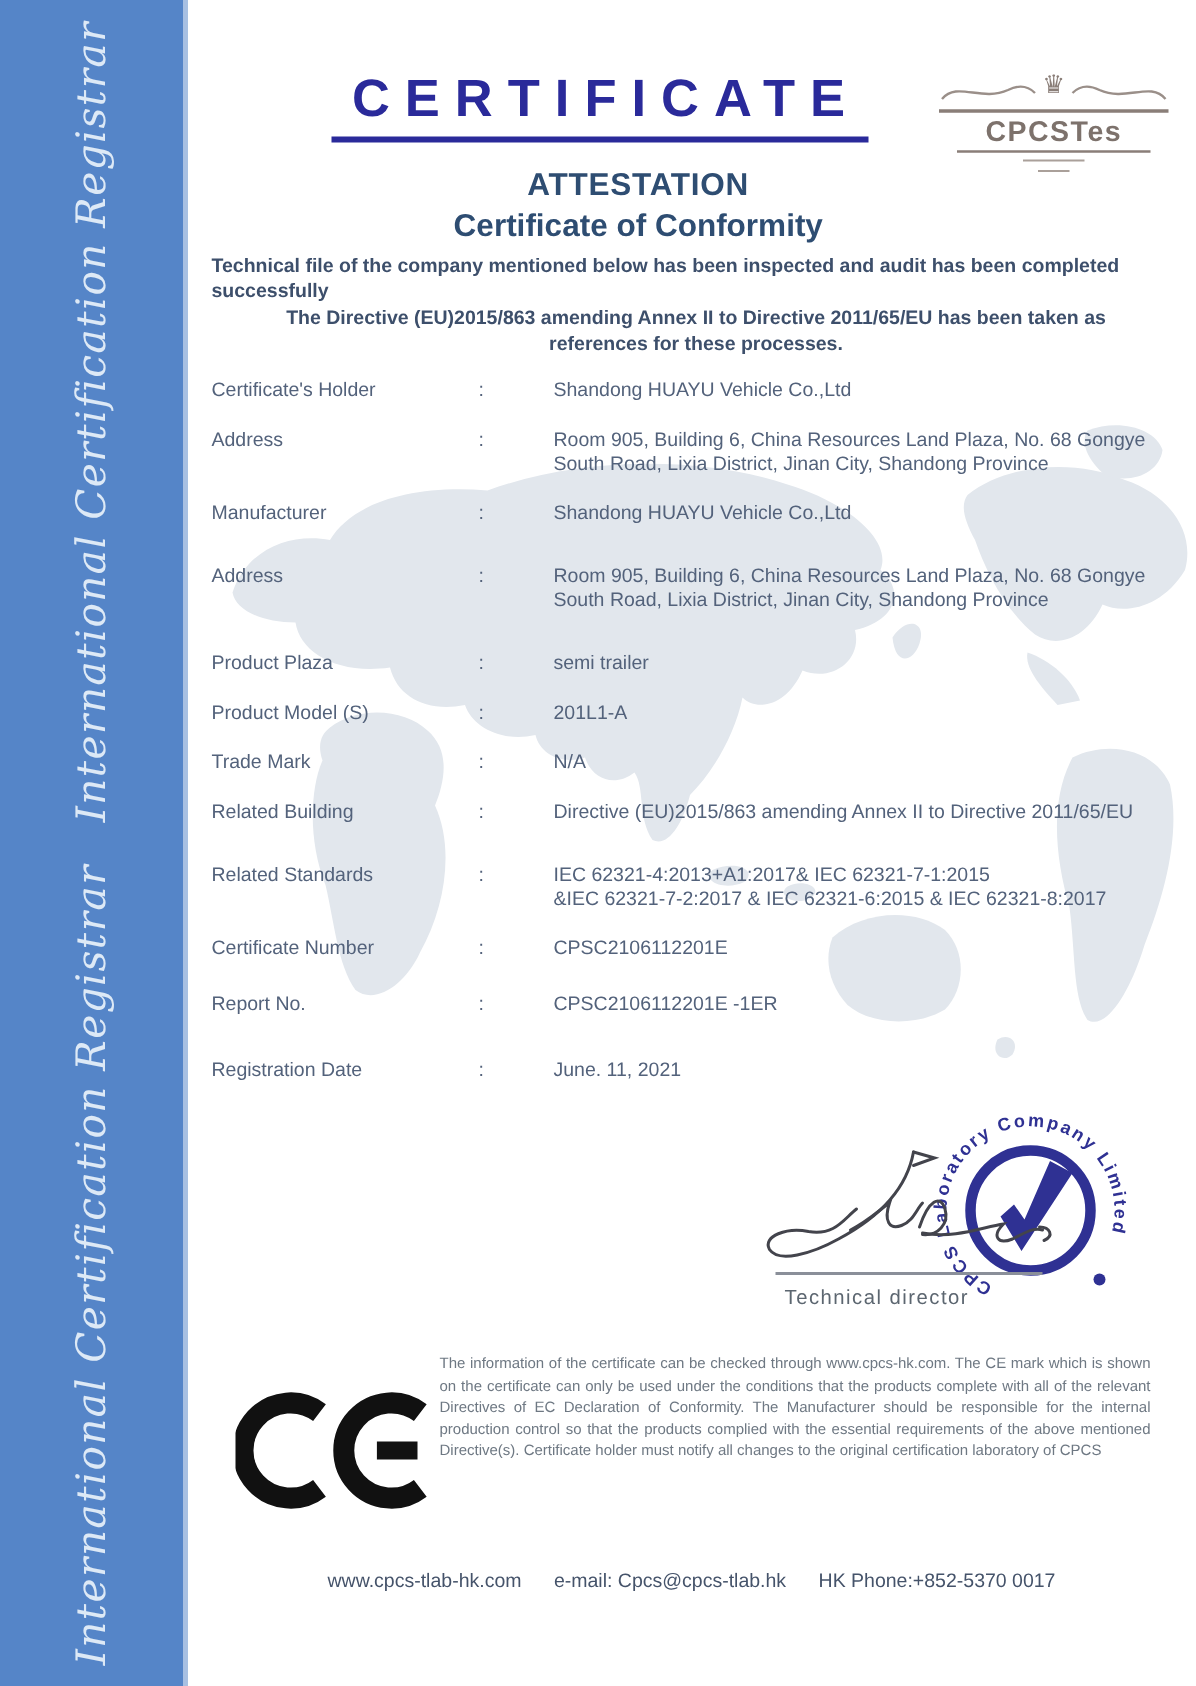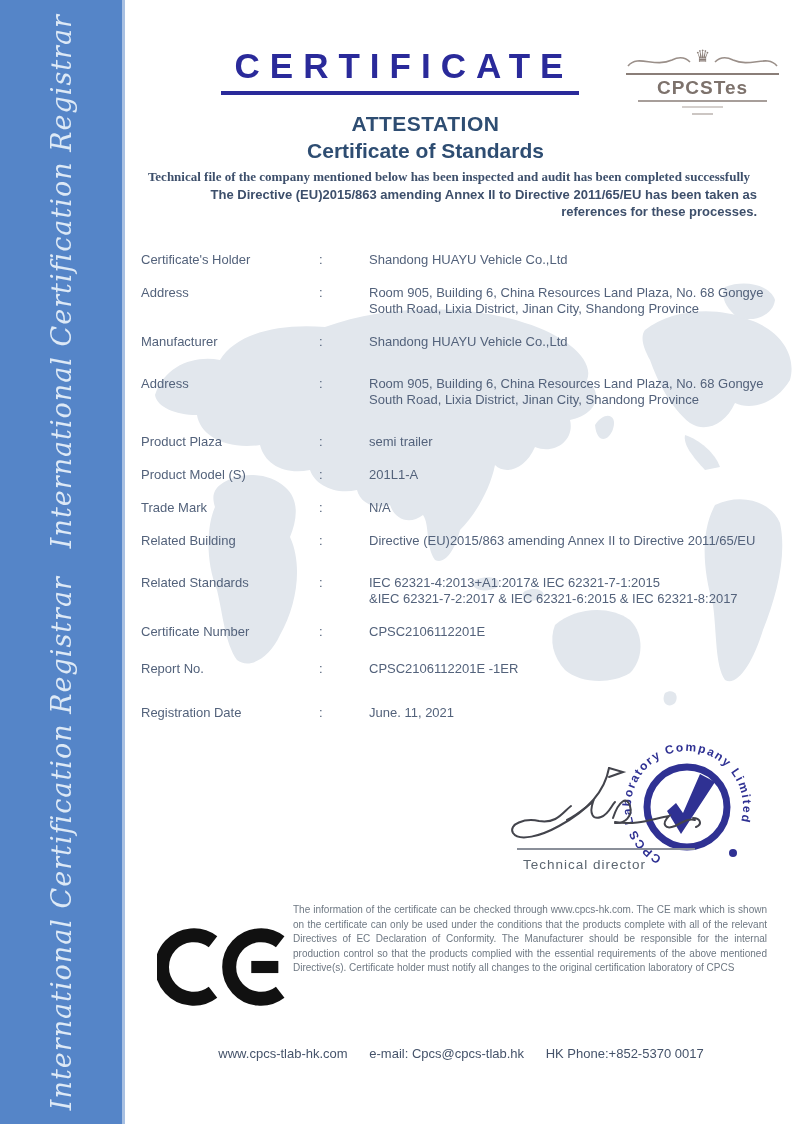--- a/index.html
+++ b/index.html
@@ -36,22 +36,22 @@
   .logo{left:495px;top:40px;width:165px;height:84px;}
   .logo svg{display:block;}
 
   .headings{left:8px;top:112px;width:585px;text-align:center;color:#2e4d72;}
   .attn{font-size:21px;font-weight:bold;letter-spacing:.5px;}
   .sub{font-size:21px;font-weight:bold;margin-top:3px;}
 
   .intro{left:16px;top:168px;width:616px;color:#3d4f6b;font-weight:bold;
          font-size:13px;line-height:17px;}
   .intro p{margin:0;}
-  .intro .p1{text-align:center;font-family:Liberation Serif, serif;}
-  .intro .p2{text-align:right;padding-left:4px;margin-top:1px;margin-left:26px;}
+  .intro .p1{}
+  .intro .p2{text-align:center;padding-left:4px;margin-top:1px;margin-left:26px;}
 
   
   .fields{left:16px;top:252px;width:656px;}
   .field-row{display:flex;margin-bottom:17px;color:#53627b;font-size:13px;line-height:16px;gap:28px;}
   .field-label{width:150px;flex:none;}
   .field-colon{width:22px;flex:none;text-align:left;}
   .field-value{flex:1;}
   .gap-md{margin-bottom:21px;}
   .gap-lg{margin-bottom:26px;}
   .gap-xl{margin-bottom:28px;}
@@ -115,21 +115,21 @@
       <line x1="6" y1="34" x2="159" y2="34" stroke="#8a7e78" stroke-width="2.2"></line>
       <text x="82.5" y="54" text-anchor="middle" font-size="19" font-weight="bold" fill="#7d726c" letter-spacing="1">CPCSTes</text>
       <line x1="18" y1="61" x2="147" y2="61" stroke="#8a7e78" stroke-width="1.6"></line>
       <line x1="62" y1="67" x2="103" y2="67" stroke="#aaa09a" stroke-width="1.2"></line>
       <line x1="72" y1="74" x2="93" y2="74" stroke="#aaa09a" stroke-width="1.2"></line>
     </svg>
   </div>
 
   <div class="layer headings">
     <div class="attn">ATTESTATION</div>
-    <div class="sub">Certificate of Standards</div>
+    <div class="sub">Certificate of Conformity</div>
   </div>
 
   <div class="layer intro">
     <p class="p1">Technical file of the company mentioned below has been inspected and audit has been completed successfully</p>
     <p class="p2">The Directive (EU)2015/863 amending Annex II to Directive 2011/65/EU has been taken as references for these processes.</p>
   </div>
 
   <div class="layer fields">
 
     <div class="field-row">

